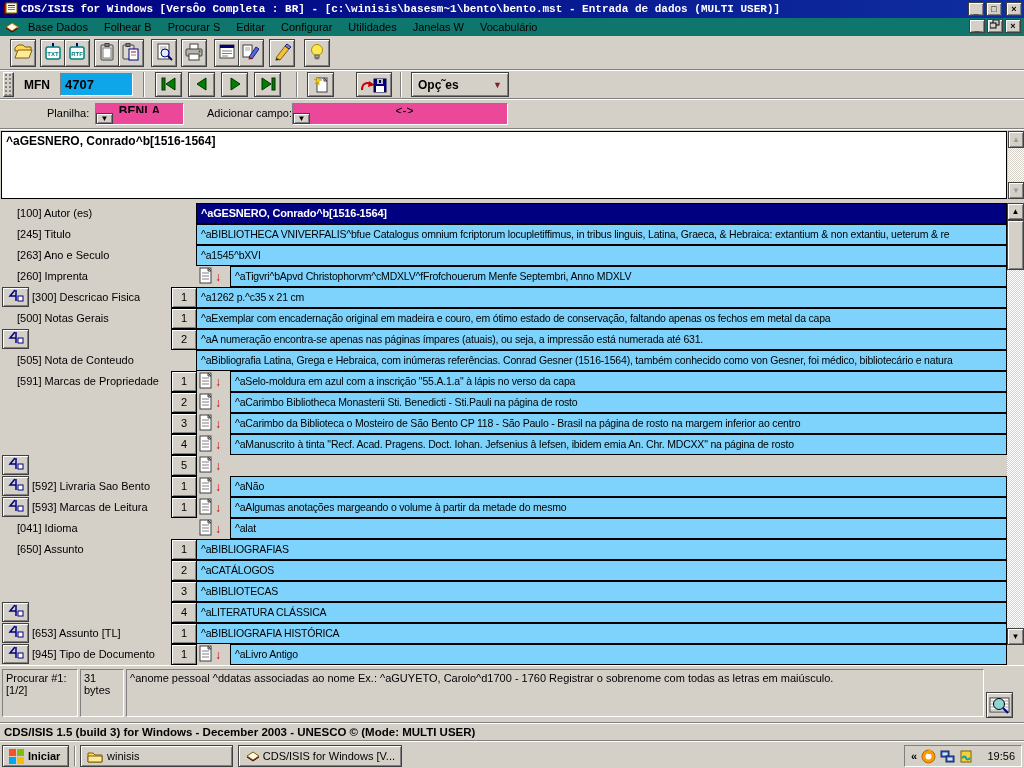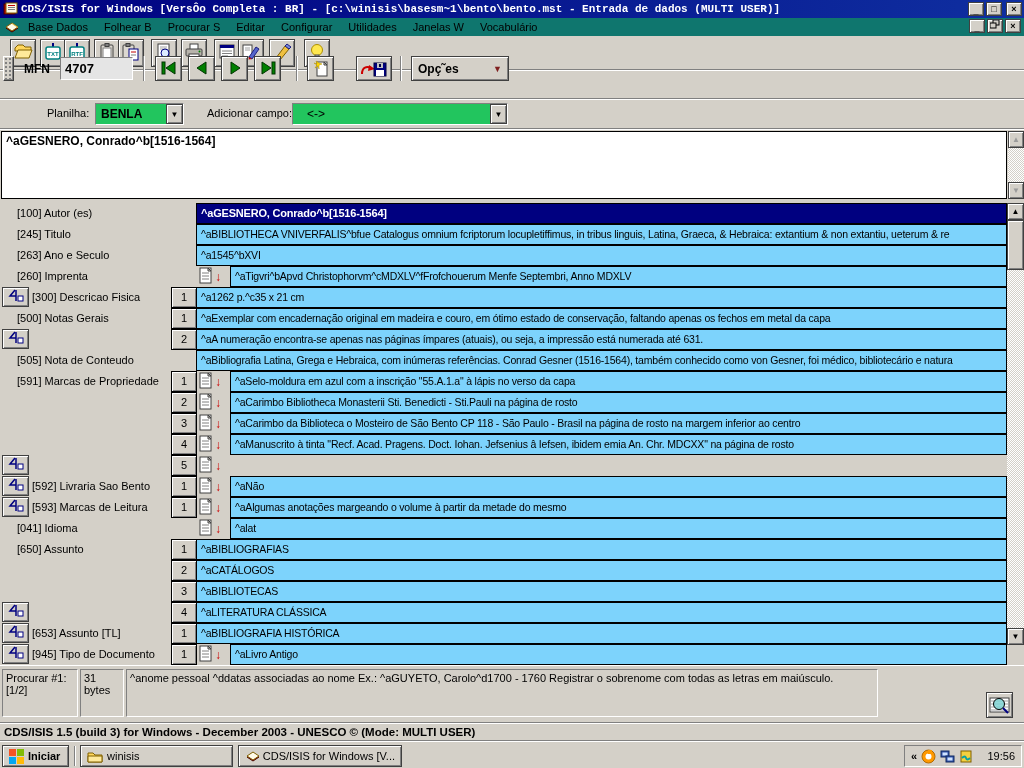--- a/index.html
+++ b/index.html
@@ -29,35 +29,35 @@
   
   .menubar { left:0; top:18px; width:1024px; height:18px; background:#0f766e; display:flex; align-items:center; }
   .menuitem { padding:2px 8px; color:#000; }
   .mdi-btns { position:absolute; right:3px; top:1px; display:flex; gap:2px; }
 
   
   .toolbar { left:0; top:36px; width:1024px; height:34px; }
   .tbtn { position:absolute; top:3px; width:26px; height:28px; display:flex; align-items:center; justify-content:center; }
 
   
-  .mfnbar { left:0; top:54px; width:1024px; height:40px; }
+  .mfnbar { left:0; top:70px; width:1024px; height:40px; }
   .grip { left:3px; top:2px; width:11px; height:25px;
           background-image:radial-gradient(#808080 30%, transparent 31%); background-size:4px 4px; }
   .mfnlabel { left:24px; top:8px; font-weight:bold; font-size:12px; }
-  .mfninput { left:60px; top:3px; width:73px; height:23px; background:#e5e5e5; padding:3px 4px;
+  .mfninput { left:60px; top:3px; width:73px; height:23px; background:#0ea5e9; padding:3px 4px;
               font-weight:bold; font-size:13px; }
   .navbtn { top:2px; width:27px; height:25px; display:flex; align-items:center; justify-content:center; }
   .opcoes { left:411px; top:2px; width:98px; height:25px; padding:0 6px; font-weight:bold; font-size:12px;
             display:flex; align-items:center; justify-content:space-between; }
   .red-arrow-down { color:#802020; font-size:9px; }
 
   
   .formbar { left:0; top:99px; width:1024px; height:30px; }
   .flabel-s { top:8px; }
-  .combo { background:#22c55e; display:flex; align-items:center; }
+  .combo { background:#ec4899; display:flex; align-items:center;flex-direction:column; }
   .combo .cval { flex:1; padding:0 5px; font-weight:bold; font-size:12px; white-space:nowrap; overflow:hidden; }
   .combo .cbtn { width:17px; align-self:stretch; display:flex; align-items:center; justify-content:center; font-size:8px; }
 
   
   .editor { left:1px; top:131px; width:1006px; height:68px; background:#fff; border:1px solid #000;
             padding:2px 4px; font-size:12px; font-weight:bold; }
   .scrollv { width:16px; }
   .sbtn { width:16px; height:17px; display:flex; align-items:center; justify-content:center; font-size:8px; }
   .strack { background: repeating-conic-gradient(#ffffff 0% 25%, #d4d0c8 0% 50%) 0 0 / 2px 2px; }
   .disabled-arrow { color:#9b9b9b; }
@@ -577,21 +577,21 @@
 </div>
 
 <div class="abs helppanel">
   <div class="hbox" style="left:2px; width:76px;">
     <span>Procurar #1: [1/2]</span>
   </div>
   <div class="hbox" style="left:80px; width:44px;">
     <div>31</div>
     <div>bytes</div>
   </div>
-  <div class="hbox" style="left:126px; width:752px;">
+  <div class="hbox" style="left:126px; width:858px;">
     <span class="hint-text">^anome pessoal ^ddatas associadas ao nome   Ex.: ^aGUYETO, Carolo^d1700 - 1760   Registrar o sobrenome com todas as letras em maiúsculo.</span>
   </div>
   <span class="abs raised" style="left:986px; top:26px; width:27px; height:26px; display:flex; align-items:center; justify-content:center;">
     <svg width="22" height="20">
         <rect x="1" y="3" width="19" height="14" fill="#fff" stroke="#404040"></rect>
         <line x1="2" y1="6" x2="19" y2="6" stroke="#a0a0a0"></line>
         <line x1="2" y1="9" x2="19" y2="9" stroke="#a0a0a0"></line>
         <line x1="2" y1="12" x2="19" y2="12" stroke="#a0a0a0"></line>
         <line x1="2" y1="15" x2="19" y2="15" stroke="#a0a0a0"></line>
         <circle cx="10" cy="9" r="5.5" fill="#7fd4d4" fill-opacity="0.85" stroke="#000"></circle>

